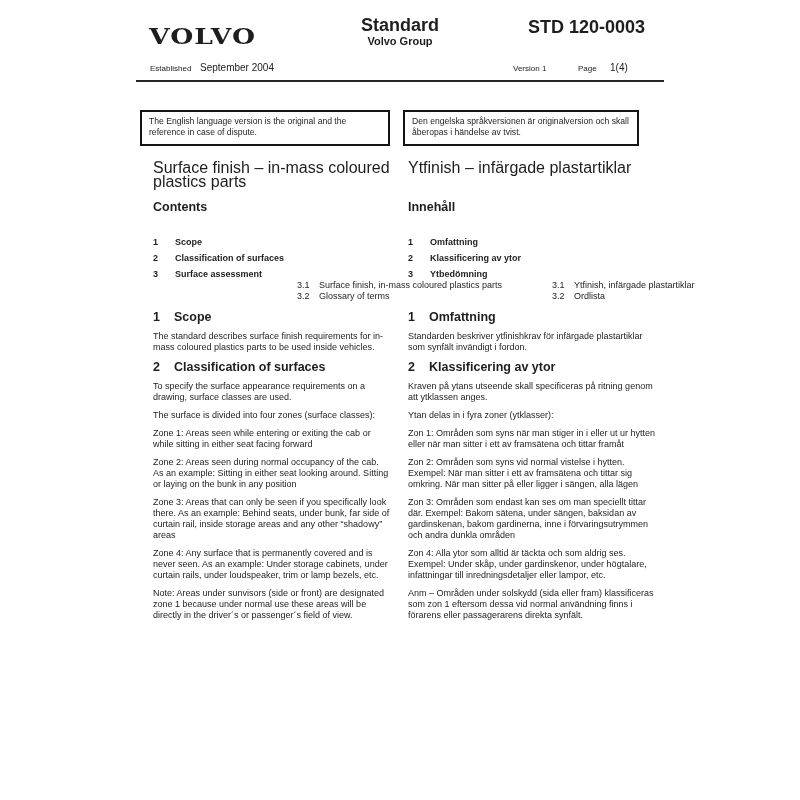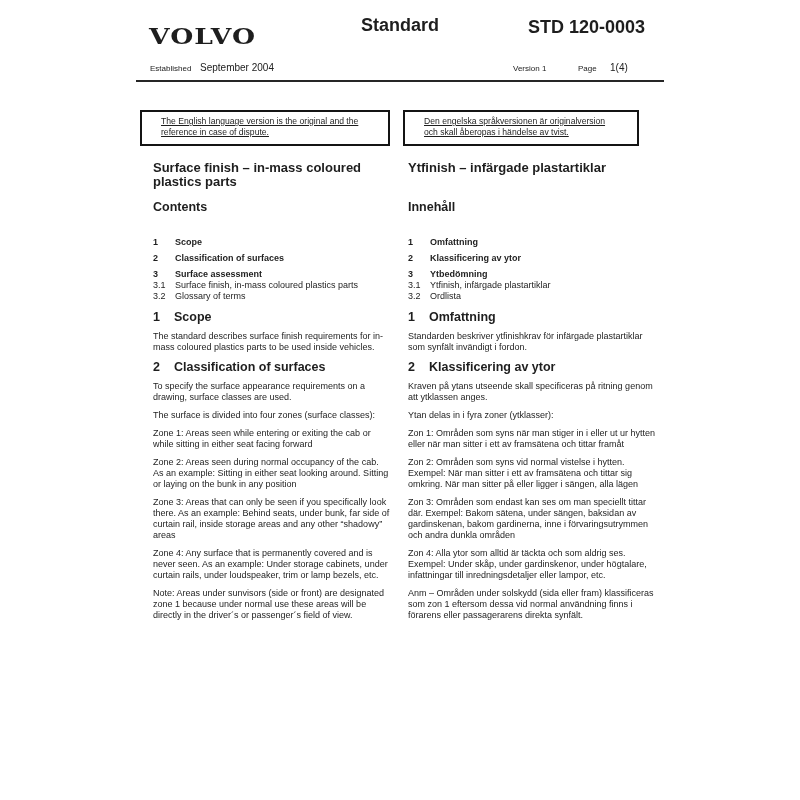--- a/index.html
+++ b/index.html
@@ -19,58 +19,59 @@
   .hdr-num { position:absolute; right:19px; top:17px; font-size:18px; font-weight:bold; }
   .meta { position:absolute; font-size:8px; color:#222; }
   .meta-established-label { left:14px;  top:64px; }
   .meta-established-value { left:64px;  top:62px; font-size:10px; }
   .meta-version           { left:377px; top:64px; }
   .meta-page-label        { left:442px; top:64px; }
   .meta-page-value        { left:474px; top:62px; font-size:10px; }
 
   
   .notice-row { position:absolute; left:140px; top:110px; display:flex; gap:13px; }
-  .notice-box { box-sizing:border-box; border:2px solid #141414; padding:4px 19px 6px;
-                font-size:8.6px; line-height:11px;text-decoration:underline; }
+  .notice-box { box-sizing:border-box; border:2px solid #141414; padding:4px 7px 6px;
+                font-size:8.6px; line-height:11px; }
   .notice-en { width:250px; }
   .notice-sv { width:236px; }
 
   
   .content { position:absolute; left:0; top:161px; width:800px; font-size:9px; line-height:11px; }
   .row { display:flex; align-items:flex-start; }
   .cl { margin-left:153px; width:238px; }
   .cr { margin-left:17px;  width:248px; }
 
-  .doc-title { font-size:13px; line-height:13.5px; font-weight:bold; }
+  .doc-title { font-size:16px; line-height:13.5px; font-weight:normal; }
   .title-row { margin-bottom:12px; }
 
   .contents-heading { font-size:12.5px; line-height:15px; font-weight:bold; }
   .contents-heading-row { margin-bottom:22px; }
 
   .toc { display:flex; }
   .toc .num { width:22px; flex-shrink:0; }
   .toc-row-bold { font-weight:bold; margin-bottom:5px; }
-  .toc-row-plain { font-weight:normal; margin-bottom:0; }
+  .toc-row-plain { font-weight:normal; margin-bottom:0;justify-content:flex-end; }
 
   .sec-heading { font-size:12.5px; line-height:15px; font-weight:bold; display:flex; }
   .sec-heading .hnum { width:21px; flex-shrink:0; }
   .sec1-row { margin-top:8px; margin-bottom:6px; }
   .sec2-row { margin-top:3px; margin-bottom:6px; }
 
   .para-row { margin-bottom:7px; }
 </style>
 </head>
 <body>
 
 <div class="page">
 
   <div class="header">
     <div class="logo">VOLVO</div>
     <div class="hdr-center">
       <div class="hdr-title">Standard</div>
+      <div class="hdr-sub">Volvo Group</div>
     </div>
     <div class="hdr-num">STD 120-0003</div>
     <div class="meta meta-established-label">Established</div>
     <div class="meta meta-established-value">September 2004</div>
     <div class="meta meta-version">Version 1</div>
     <div class="meta meta-page-label">Page</div>
     <div class="meta meta-page-value">1(4)</div>
   </div>
 
   <div class="notice-row">

